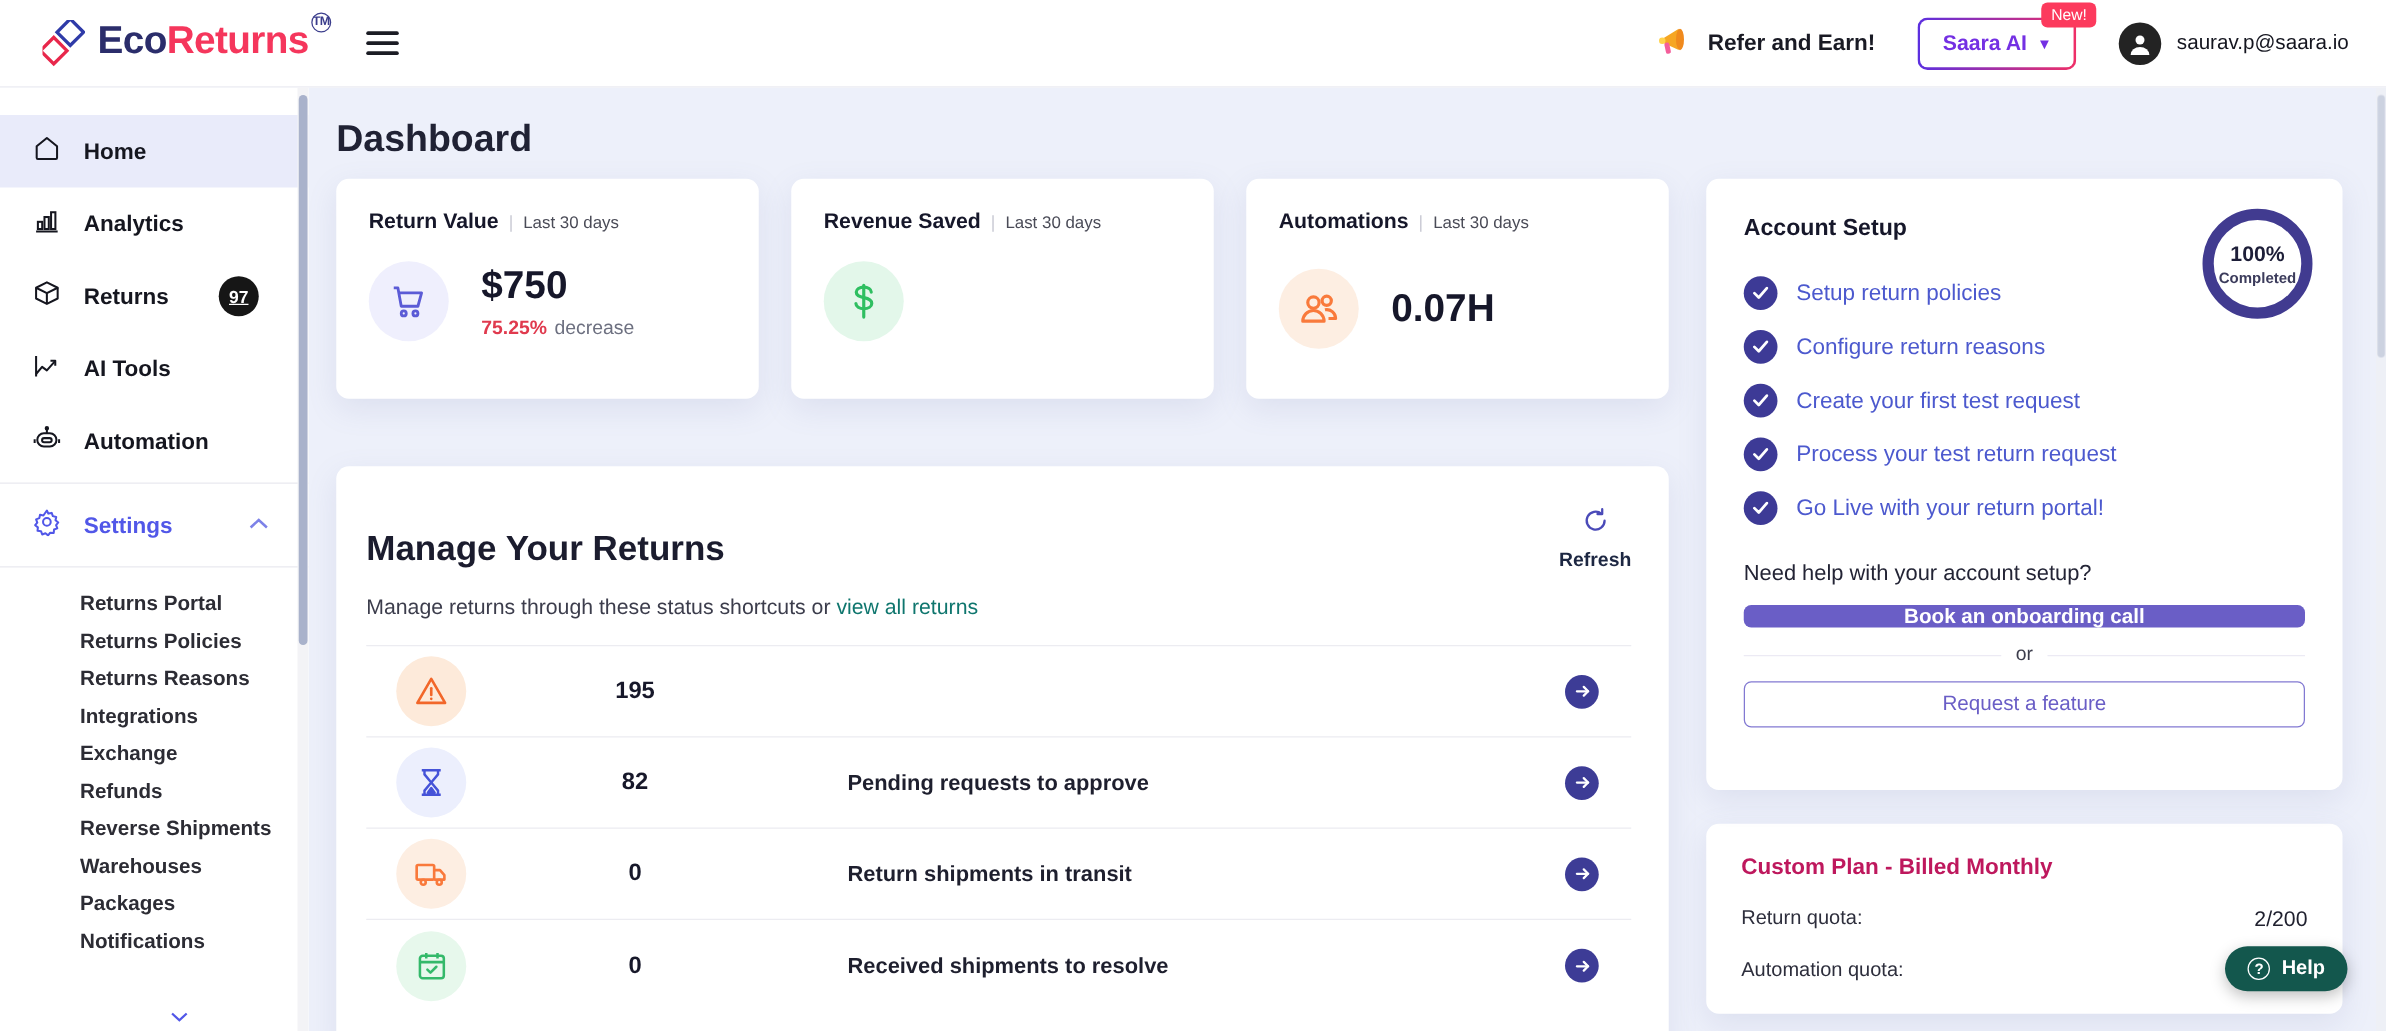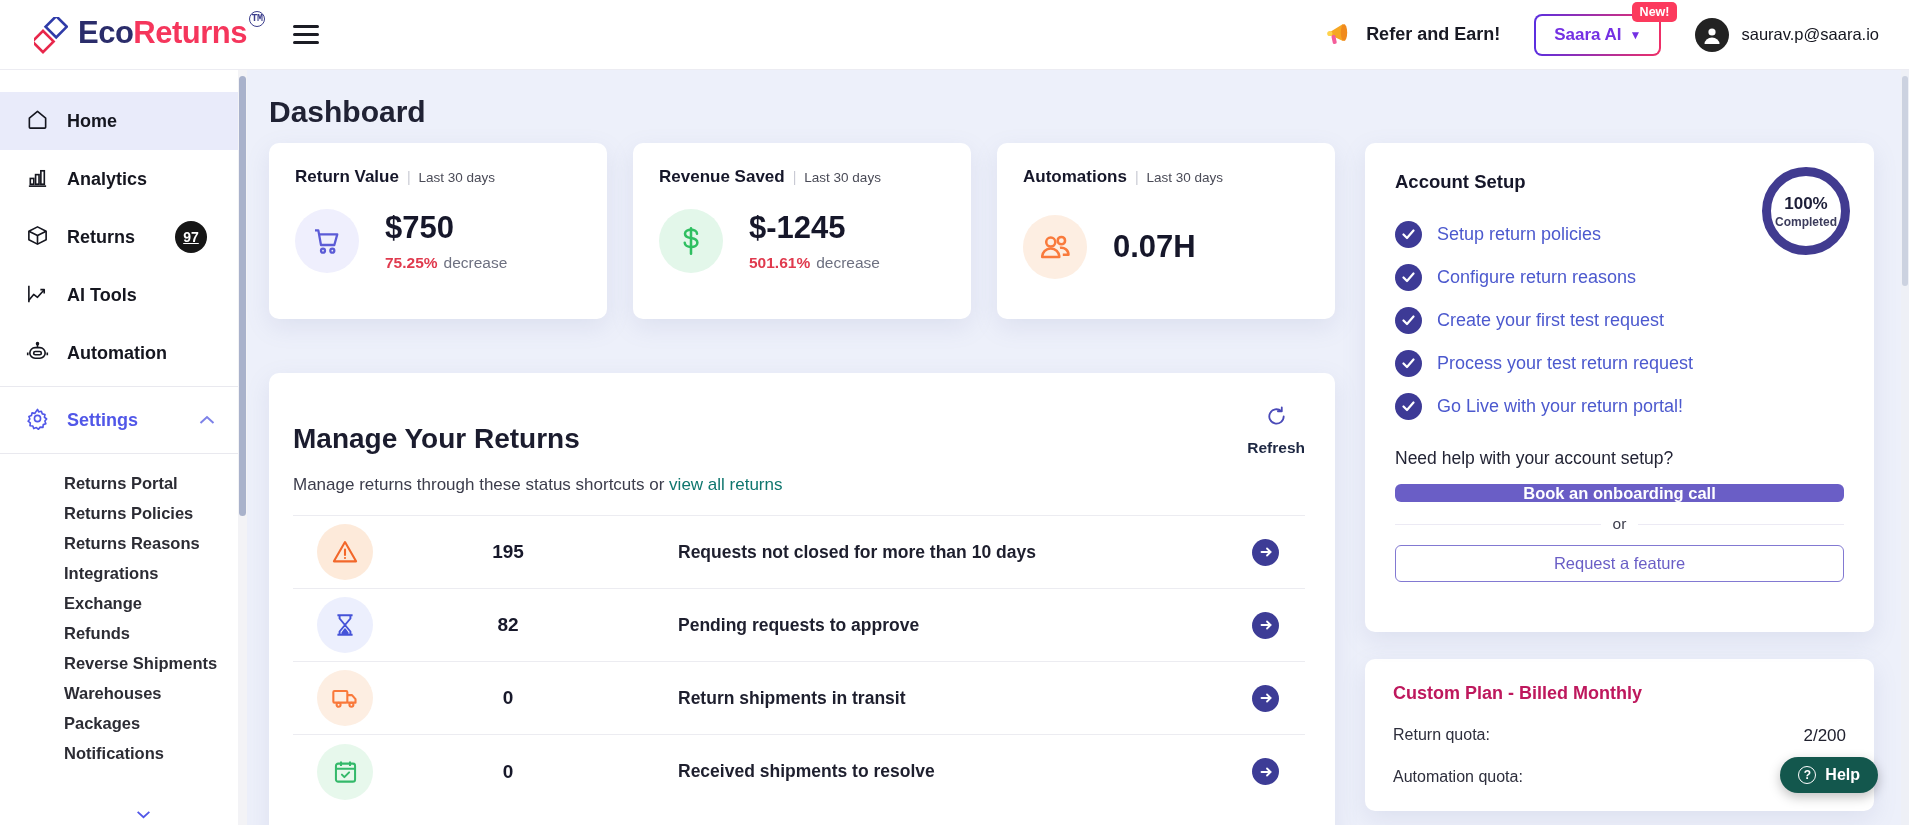--- a/index.html
+++ b/index.html
@@ -10,38 +10,38 @@
   }
   
   .header {
     height:70px; background:#fff; display:flex; align-items:center;
     padding:0 30px 0 34px; border-bottom:1px solid #ececf2; position:relative; z-index:5;
   }
   .brand { display:flex; align-items:flex-start; gap:10px; }
   .brand-text { font-size:31px; font-weight:700; letter-spacing:-0.5px; line-height:48px; }
   .brand-eco { color:#2b2d6b; }
   .brand-returns { color:#f5365c; }
-  .brand-tm { font-size:10px; color:#3b3d8c; border:1px solid #3b3d8c; border-radius:50%; width:16px; height:16px; display:inline-flex; align-items:center; justify-content:center; margin-left:2px; vertical-align:top; margin-top:2px; font-weight:700;font-family:Liberation Mono, monospace;}
+  .brand-tm { font-size:10px; color:#3b3d8c; border:1px solid #3b3d8c; border-radius:50%; width:16px; height:16px; display:inline-flex; align-items:center; justify-content:center; margin-left:2px; vertical-align:top; margin-top:2px; font-weight:700;}
   .hamburger { margin-left:28px; width:26px; cursor:pointer; }
   .hamburger span { display:block; height:2.6px; background:#1b1c24; margin:5.5px 0; border-radius:2px; }
   .header-right { margin-left:auto; display:flex; align-items:center; gap:34px; }
   .refer { display:flex; align-items:center; gap:12px; cursor:pointer; }
   .refer-label { font-size:18px; font-weight:700; color:#191a24; }
   .saara-wrap { position:relative; }
   .saara-btn {
     font-size:17px; font-weight:700; color:#7430e3; background:
       linear-gradient(#fff,#fff) padding-box,
       linear-gradient(90deg,#5b2fe0,#ef2f67) border-box;
     border:2px solid transparent; border-radius:8px; padding:9px 18px; cursor:pointer;
     display:flex; align-items:center; gap:8px;
   }
   .saara-caret { font-size:12px; color:#7430e3; }
   .new-badge {
     position:absolute; top:-12px; right:-16px; background:#fc3a5d; color:#fff;
-    font-size:12.5px; font-weight:700; padding:3px 8px; border-radius:5px;
+    font-size:12.5px; font-weight:400; padding:3px 8px; border-radius:5px;
   }
   .user { display:flex; align-items:center; gap:12px; }
   .avatar { width:34px; height:34px; border-radius:50%; background:#232323; display:flex; align-items:center; justify-content:center; }
   .user-email { font-size:16.5px; color:#14151f; }
 
   
   .shell { display:flex; height:755px; }
 
   
   .sidebar { width:247px; background:#fff; position:relative; flex:none; padding-top:22px; overflow:hidden; }
@@ -317,24 +317,20 @@
               <span class="stat-sep">|</span>
               <span class="stat-period">Last 30 days</span>
             </div>
             <div class="stat-body">
               <span class="icon-circle ic-green">
                 <svg width="32" height="32" viewBox="0 0 24 24" fill="none" stroke="#2fbf61" stroke-width="1.9" stroke-linecap="round">
                     <path d="M12 2.5v19"></path>
                     <path d="M16.5 6.5c0-1.7-2-3-4.5-3s-4.5 1.3-4.5 3 1.6 2.8 4.5 3.3 4.8 1.6 4.8 3.5-2.1 3.2-4.8 3.2-4.7-1.4-4.7-3.1"></path>
                   </svg>
               </span>
-              <div>
-                <div class="stat-value">$-1245</div>
-                <div class="stat-delta"><span class="delta-pct">501.61%</span><span class="delta-word">decrease</span></div>
-              </div>
             </div>
           </div>
 
           <div class="card stat-card">
             <div class="stat-head">
               <span class="stat-title">Automations</span>
               <span class="stat-sep">|</span>
               <span class="stat-period">Last 30 days</span>
             </div>
             <div class="stat-body" style="margin-top:28px;">
@@ -372,21 +368,20 @@
 
           <div class="m-row">
             <span class="m-icon ic-peach">
               <svg width="28" height="28" viewBox="0 0 24 24" fill="none" stroke="#f2672a" stroke-width="1.8" stroke-linejoin="round">
                   <path d="M12 3.5 21.5 20h-19Z"></path>
                   <path d="M12 10v4.5" stroke-linecap="round"></path>
                   <circle cx="12" cy="17.2" r=".9" fill="#f2672a" stroke="none"></circle>
                 </svg>
             </span>
             <span class="m-count">195</span>
-            <span class="m-label">Requests not closed for more than 10 days</span>
             <span class="m-arrow">
               <svg width="14" height="14" viewBox="0 0 14 14" fill="none" stroke="#fff" stroke-width="1.8" stroke-linecap="round" stroke-linejoin="round">
                   <path d="M2.5 7h9"></path>
                   <path d="M8 3.5 11.5 7 8 10.5"></path>
                 </svg>
             </span>
           </div>
 
           <div class="m-row">
             <span class="m-icon ic-lav2">

